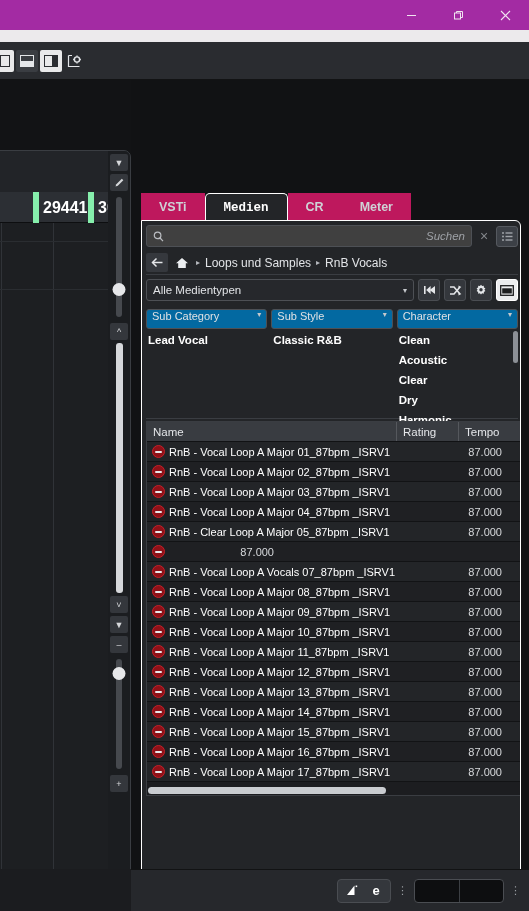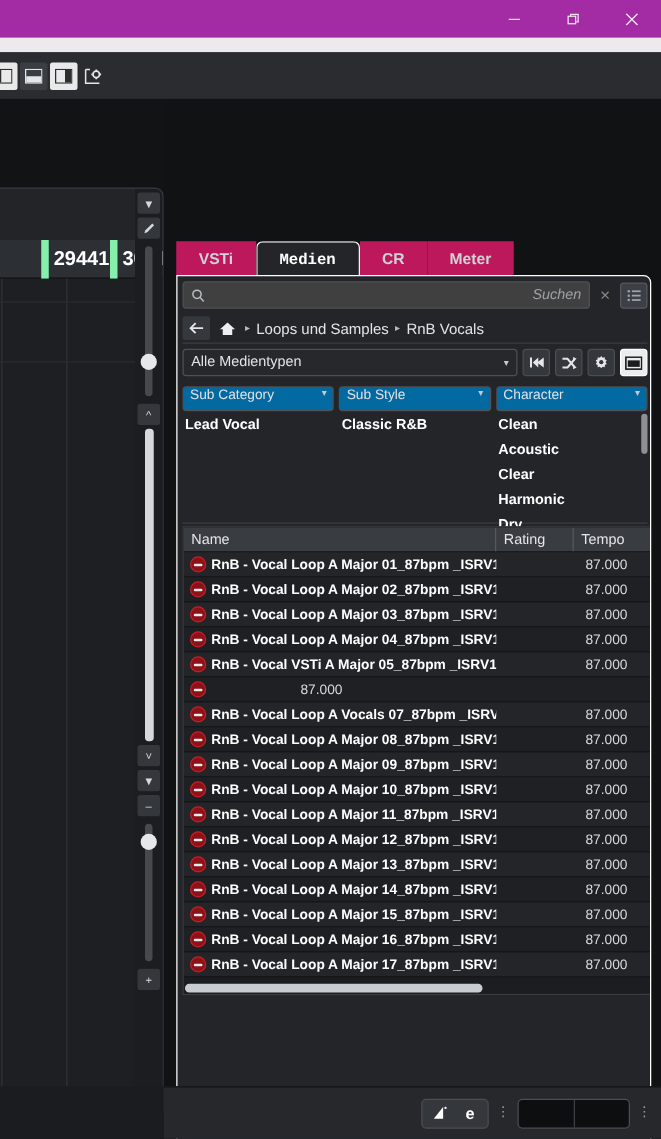--- a/index.html
+++ b/index.html
@@ -260,21 +260,21 @@
   .th-tempo { width: 48px; border-right: none; }
   .rows { position: relative; height: 336px; }
   .trow {
     display: flex; height: 20px; align-items: center;
     border-bottom: 1px solid #121315;
     background: #232528;
   }
   .trow:nth-child(even) { background: #1f2023; }
   .cell-icon { width: 22px; display: flex; align-items: center; justify-content: center; }
   .cell-name {
-    width: 228px; color: #ffffff; font-size: 11px; font-weight: bold;
+    width: 228px; color: #ffffff; font-size: 11px; font-weight: normal;
     white-space: nowrap; overflow: hidden;
   }
   .cell-rating { width: 62px; }
   .cell-tempo {
     width: 48px; color: #d7d9dc; font-size: 11px; text-align: right; padding-right: 5px;
   }
   .loopdot {
     width: 13px; height: 13px; border-radius: 50%;
     background: #8e1118; border: 1px solid #c81f28;
     display: flex; align-items: center; justify-content: center;
@@ -537,22 +537,22 @@
           </div>
 
           <div class="fcol">
             <div class="fhead">
               <span>Character</span>
               <span class="caret">▾</span>
             </div>
             <div class="fitem">Clean</div>
             <div class="fitem">Acoustic</div>
             <div class="fitem">Clear</div>
+            <div class="fitem">Dry</div>
             <div class="fitem">Harmonic</div>
-            <div class="fitem">Dry</div>
             <div class="fscroll">
                 <i></i>
               </div>
           </div>
 
         </div>
 
         <div class="results">
           <div class="thead">
             <div class="th th-name">Name</div>
@@ -589,21 +589,21 @@
                   <div class="loopdot"></div>
                 </div>
                 <div class="cell-name">RnB - Vocal Loop A Major 04_87bpm _ISRV1</div>
                 <div class="cell-rating"></div>
                 <div class="cell-tempo">87.000</div>
               </div>
               <div class="trow">
                 <div class="cell-icon">
                   <div class="loopdot"></div>
                 </div>
-                <div class="cell-name">RnB - Vocal VSTi A Major 05_87bpm _ISRV1</div>
+                <div class="cell-name">RnB - Clear Loop A Major 05_87bpm _ISRV1</div>
                 <div class="cell-rating"></div>
                 <div class="cell-tempo">87.000</div>
               </div>
               <div class="trow">
                 <div class="cell-icon">
                   <div class="loopdot"></div>
                 </div>
                 <div class="cell-rating"></div>
                 <div class="cell-tempo">87.000</div>
               </div>

